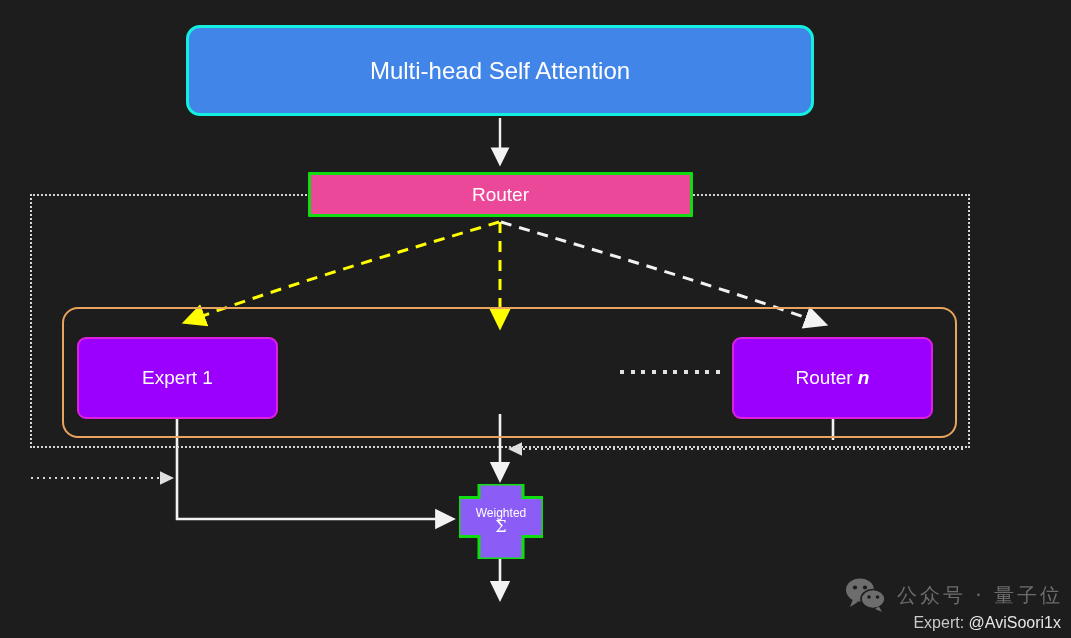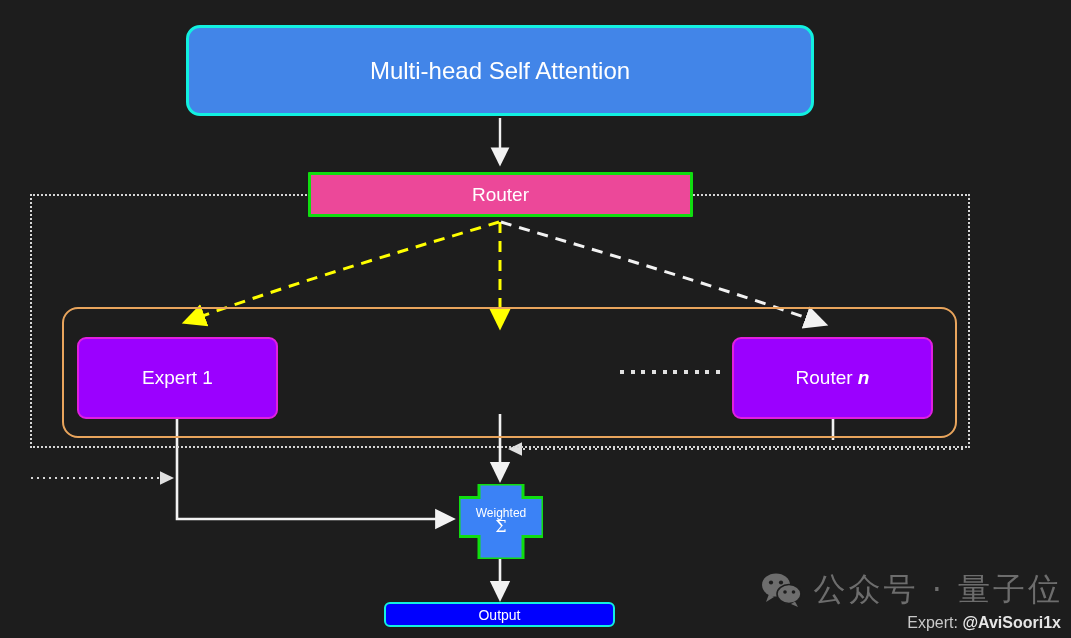--- a/index.html
+++ b/index.html
@@ -99,21 +99,21 @@
   #ellipsis span {
     display: block;
     width: 4px; height: 4px;
     background: #e2e2e2;
   }
 
   
   #weighted {
     left: 459px; top: 484px;
     width: 84px; height: 75px;
-    background: #3b82f6;
+    background: #8b5cf6;
     border: 0;
     flex-direction: column;
     line-height: 1.05;
     
     clip-path: polygon(24% 0%, 76% 0%, 76% 18%, 100% 18%, 100% 70%,
                        76% 70%, 76% 100%, 24% 100%, 24% 70%, 0% 70%,
                        0% 18%, 24% 18%);
   }
   #weighted-outline {
     position: absolute;
@@ -143,32 +143,32 @@
     text-align: right;
     color: #6d6d6d;
   }
   #wm-top {
     display: flex;
     align-items: center;
     justify-content: flex-end;
     gap: 10px;
   }
   #wm-cn {
-    font-size: 32px;
+    font-size: 20px;
     letter-spacing: 3px;
     color: #6d6d6d;
     font-family: "DejaVu Sans", sans-serif;
   }
   #wm-bottom {
     font-size: 16px;
     color: #c9c9c9;
     margin-top: 2px;
     margin-right: 2px;
   }
-  #wm-bottom b { font-weight: bold; color: #e6e6e6; }
+  #wm-bottom b { font-weight: normal; color: #e6e6e6; }
 </style>
 </head>
 <body>
 
 <div id="stage">
 
   <svg id="edges" viewBox="0 0 1071 638">
     <defs>
       <marker id="arrow-w" markerWidth="9" markerHeight="9" refX="6.5" refY="4.5" orient="auto">
         <path d="M0,0.6 L8,4.5 L0,8.4 z" fill="#f2f2f2"></path>
@@ -236,23 +236,20 @@
   </div>
 
   <div class="node" id="weighted">
     <span class="w-label">Weighted</span>
     <span class="w-sigma">Σ</span>
   </div>
   <svg id="weighted-outline" viewBox="0 0 84 75">
     <polygon points="20,0 64,0 64,13.5 84,13.5 84,52.5 64,52.5 64,75 20,75 20,52.5 0,52.5 0,13.5 20,13.5" fill="none" stroke="#10dd10" stroke-width="3"></polygon>
   </svg>
 
-  <div class="node" id="output">
-    <span>Output</span>
-  </div>
 
   <div id="watermark">
     <div id="wm-top">
       <svg width="42" height="34" viewBox="0 0 42 34">
         <ellipse cx="15" cy="12" rx="14" ry="11.5" fill="#6d6d6d"></ellipse>
         <path d="M8,21 L5,29 L13,24 z" fill="#6d6d6d"></path>
         <circle cx="10" cy="9.5" r="2.1" fill="#1d1d1d"></circle>
         <circle cx="20" cy="9.5" r="2.1" fill="#1d1d1d"></circle>
         <ellipse cx="28" cy="21" rx="12" ry="9.5" fill="#6d6d6d" stroke="#1d1d1d" stroke-width="1.6"></ellipse>
         <path d="M34,28.5 L37,34 L30,31 z" fill="#6d6d6d"></path>

